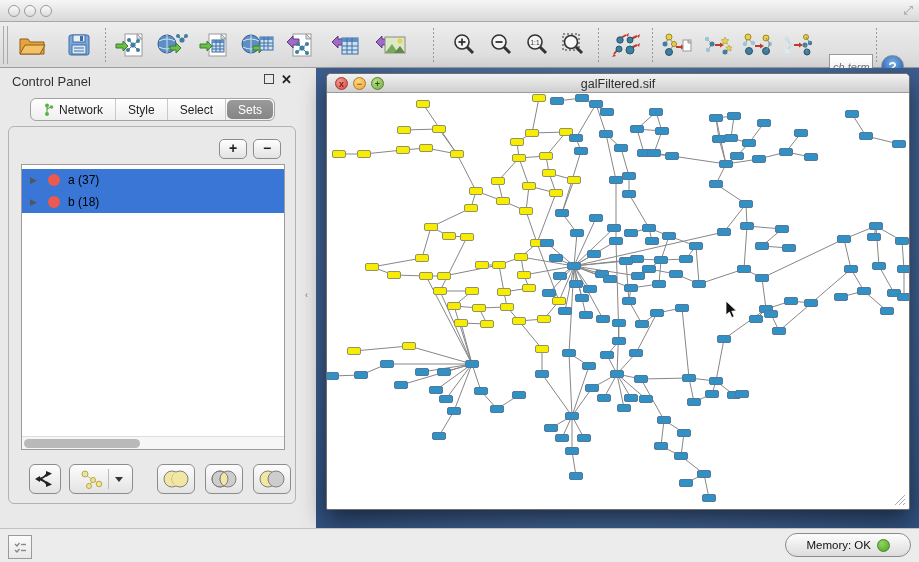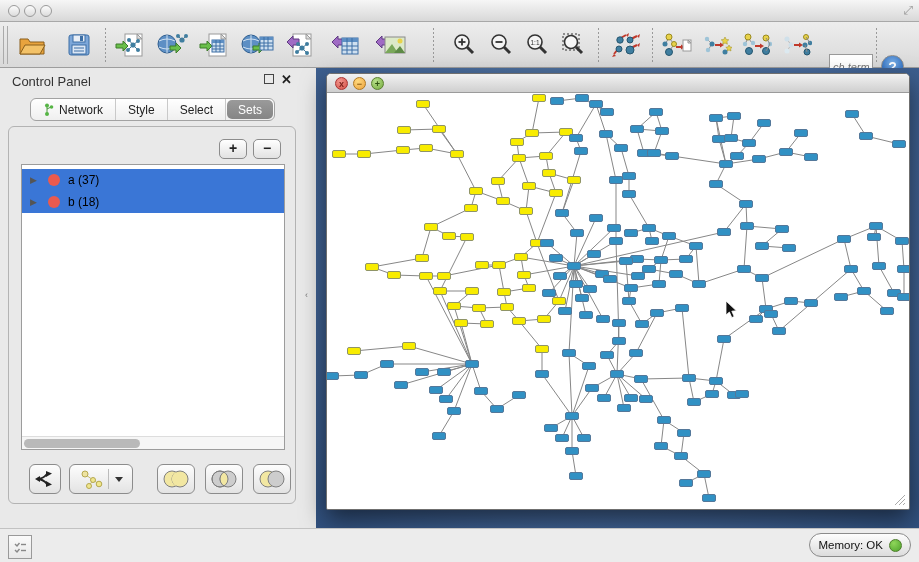--- a/index.html
+++ b/index.html
@@ -91,21 +91,21 @@
     background:#fff; overflow:hidden; border-radius:0 0 2px 2px; }
   #resize-grip { position:absolute; right:3px; bottom:3px; }
   #cursor { position:absolute; left:398px; top:207px; }
 
   
   #statusbar { position:absolute; left:0; top:528px; width:919px; height:34px;
     background:#ececec; border-top:1px solid #c2c2c2; }
   #task-btn { position:absolute; left:8px; top:6px; width:24px; height:24px;
     border:1px solid #9a9a9a; background:linear-gradient(#fbfbfb,#e8e8e8);
     display:flex; align-items:center; justify-content:center; }
-  #memory-btn { position:absolute; right:8px; top:4px; height:24px; padding:0 8px;
+  #memory-btn { position:absolute; right:8px; top:4px; height:24px; padding:0 20px;
     border:1px solid #8b8b8b; border-radius:12px; background:linear-gradient(#fdfdfd,#dcdcdc);
     display:flex; align-items:center; gap:6px; font-size:11.5px; color:#111; }
   #memory-dot { width:13px; height:13px; border-radius:50%; background:radial-gradient(circle at 35% 30%, #8fd65a, #4ea32b); border:1px solid #4d7d2a; }
 </style>
 </head>
 <body>
 
 <div id="titlebar">
   <div class="tl-circle" style="left:8px"></div>
   <div class="tl-circle" style="left:24px"></div>
@@ -474,20 +474,21 @@
 <div id="splitter">
   <div id="splitter-handle">‹</div>
 </div>
 
 <div id="desktop">
   <div id="iframe-win">
     <div id="iframe-titlebar">
       <div class="if-btn" id="if-close">x</div>
       <div class="if-btn" id="if-min">−</div>
       <div class="if-btn" id="if-max">+</div>
+      <div id="iframe-title">galFiltered.sif</div>
     </div>
     <div id="net-view">
       <svg id="net-svg" width="582" height="416" viewBox="0 0 582 416">
           <line x1="12" y1="61" x2="37" y2="61" stroke="#878787" stroke-width="1"></line>
           <line x1="37" y1="61" x2="76" y2="57" stroke="#878787" stroke-width="1"></line>
           <line x1="76" y1="57" x2="99" y2="55" stroke="#878787" stroke-width="1"></line>
           <line x1="99" y1="55" x2="130" y2="61" stroke="#878787" stroke-width="1"></line>
           <line x1="77" y1="37" x2="112" y2="36" stroke="#878787" stroke-width="1"></line>
           <line x1="112" y1="36" x2="130" y2="61" stroke="#878787" stroke-width="1"></line>
           <line x1="96" y1="11" x2="130" y2="61" stroke="#878787" stroke-width="1"></line>

